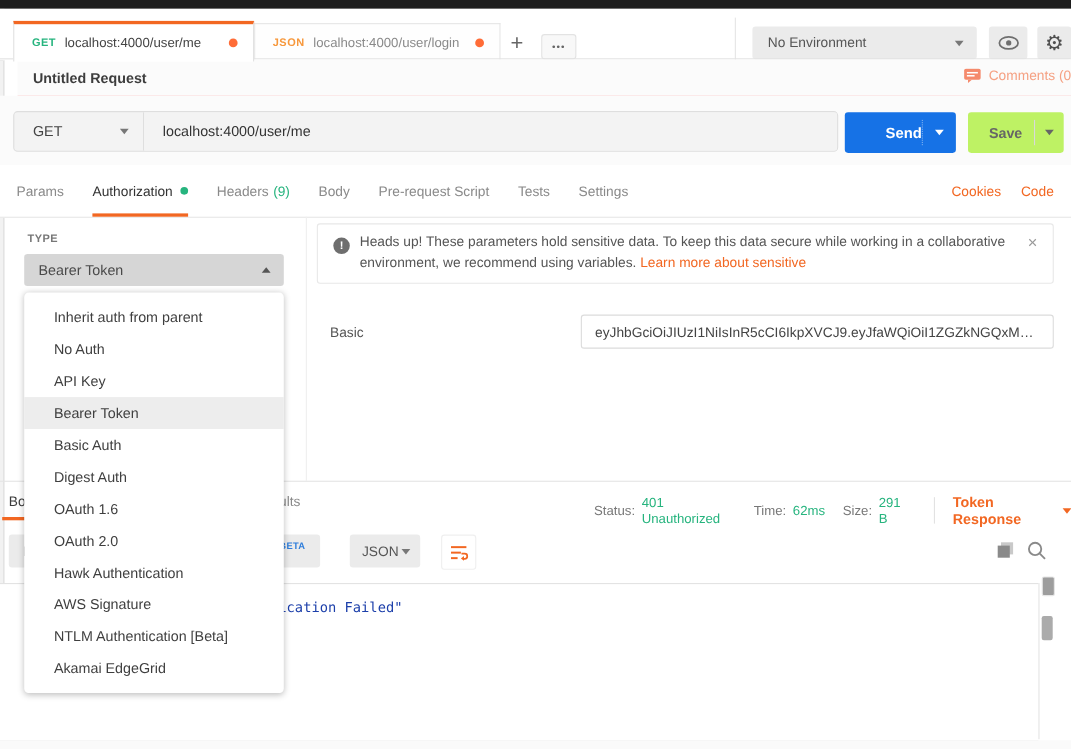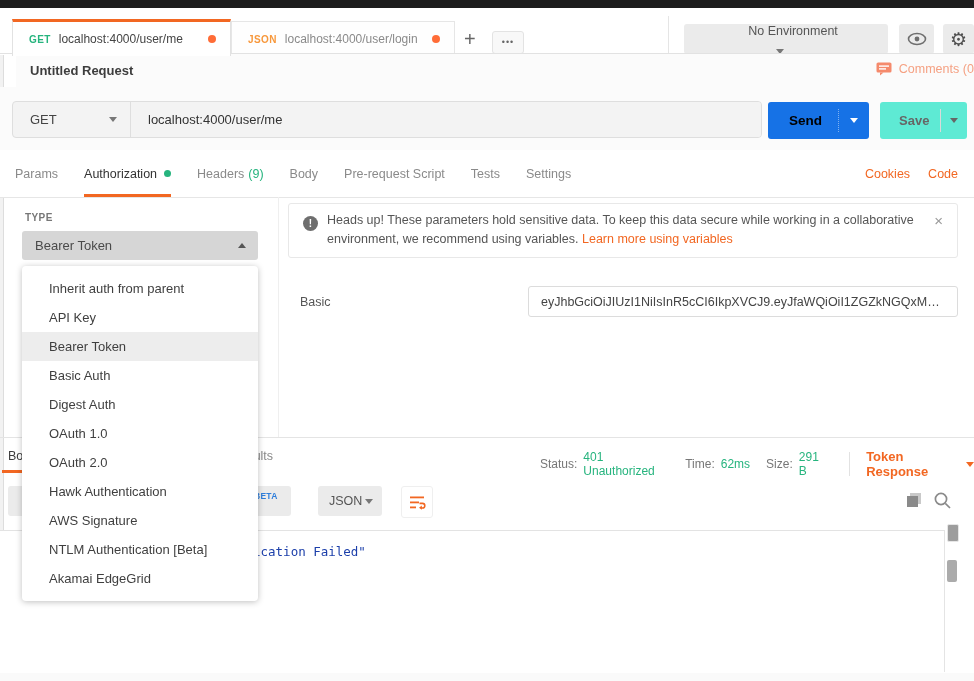--- a/index.html
+++ b/index.html
@@ -22,21 +22,21 @@
   .method-get{color:#26B47E;}
   .method-post{color:#F7983C;}
   .tab .tab-url{font-size:12px;color:#444;flex:1;white-space:nowrap;overflow:hidden;}
   .tab-inactive .tab-url{color:#8a8a8a;}
   .tab-dot{width:8px;height:8px;border-radius:50%;background:#FF6C37;margin-right:14px;flex:none;}
   .newtab{left:464px;top:20px;font-size:20px;color:#666;font-weight:300;cursor:pointer;}
   .moretabs{left:492px;top:23px;width:30px;height:21px;border:1px solid #e3e3e3;border-radius:3px;background:#f8f8f8;
             color:#666;font-size:9px;letter-spacing:1px;text-align:center;line-height:20px;}
   .tabbar-divider{left:668px;top:8px;width:1px;height:46px;background:#e5e5e5;}
   .env-select{left:684px;top:16px;width:204px;height:30px;background:#ebebeb;border-radius:3px;
-              display:flex;align-items:center;font-size:12.5px;color:#555;flex-direction:column;}
+              display:flex;align-items:center;font-size:12.5px;color:#555;}
   .env-select .lbl{margin-left:14px;flex:1;}
   .icon-btn{top:16px;height:30px;background:#ebebeb;border-radius:3px;display:flex;align-items:center;justify-content:center;}
   .eye-btn{left:899px;width:35px;}
   .gear-btn{left:943px;width:31px;font-size:19px;color:#4f4f4f;line-height:1;}
 
   .caret-down{width:0;height:0;border-left:4px solid transparent;border-right:4px solid transparent;border-top:5px solid #777;display:inline-block;}
   .caret-up{width:0;height:0;border-left:4px solid transparent;border-right:4px solid transparent;border-bottom:5px solid #555;display:inline-block;}
   .env-select .caret-down{margin-right:12px;}
 
   
@@ -47,25 +47,25 @@
   
   .request-row{left:0;top:87px;width:974px;height:63px;background:#fbfbfb;}
   .url-group{position:absolute;left:12px;top:14px;width:750px;height:37px;border:1px solid #dedede;border-radius:4px;
              background:#f3f3f3;display:flex;box-sizing:border-box;overflow:hidden;}
   .method-select{width:117px;border-right:1px solid #dedede;display:flex;align-items:center;font-size:13px;color:#444;flex:none;}
   .method-select .lbl{margin-left:17px;flex:1;}
   .method-select .caret-down{margin-right:13px;}
   .url-input{flex:1;border:none;background:#f3f3f3;font-size:13px;color:#333;padding:0 17px;outline:none;
              font-family:"Liberation Sans","DejaVu Sans",sans-serif;}
   .send-btn{position:absolute;left:768px;top:15px;width:101px;height:37px;background:#1672E6;border-radius:3px;
-            display:flex;align-items:center;color:#000000;}
+            display:flex;align-items:center;color:#ffffff;text-align:right;}
   .send-btn .lbl{font-size:13.5px;font-weight:bold;margin-left:21px;flex:1;}
   .send-caret{width:30px;height:23px;border-left:1px dotted rgba(255,255,255,.45);display:flex;align-items:center;justify-content:center;}
   .send-caret .caret-down{border-top-color:#fff;}
-  .save-btn{position:absolute;left:880px;top:15px;width:87px;height:37px;background:#5eead4;border-radius:3px;
+  .save-btn{position:absolute;left:880px;top:15px;width:87px;height:37px;background:#bef264;border-radius:3px;
             display:flex;align-items:center;color:#666;}
   .save-btn .lbl{font-size:13px;font-weight:bold;margin-left:19px;flex:1;}
   .save-caret{width:26px;height:23px;border-left:1px solid #d9d9d9;display:flex;align-items:center;justify-content:center;}
   .save-caret .caret-down{border-top-color:#666;}
 
   
   .reqtabs-row{left:0;top:150px;width:974px;height:47px;border-bottom:1px solid #e6e6e6;background:#fff;
                display:flex;align-items:stretch;font-size:12.5px;color:#8a8a8a;}
   .reqtab{display:flex;align-items:center;margin-left:26px;box-sizing:border-box;}
   .reqtab:first-child{margin-left:15px;}
@@ -241,21 +241,21 @@
 
   <div class="abs content-divider"></div>
   <div class="abs type-label">TYPE</div>
   <div class="abs type-select">
     <span class="lbl">Bearer Token</span>
     <span class="caret-up"></span>
   </div>
 
   <div class="abs warning-box">
     <div class="warn-icon">!</div>
-    <div class="warn-text"><span>Heads up! These parameters hold sensitive data. To keep this data secure while working in a collaborative environment, we recommend using variables. </span><span class="warn-link">Learn more using variables</span></div>
+    <div class="warn-text"><span>Heads up! These parameters hold sensitive data. To keep this data secure while working in a collaborative environment, we recommend using variables. </span><span class="warn-link">Learn more about sensitive</span></div>
     <div class="warn-close">×</div>
   </div>
 
   <div class="abs token-label">Basic</div>
   <input class="abs token-input" type="text" value="eyJhbGciOiJIUzI1NiIsInR5cCI6IkpXVCJ9.eyJfaWQiOiI1ZGZkNGQxMDYzM2..." style="">
 
   <div class="abs resp-top-border"></div>
 
   <div class="abs resp-tab resp-tab-active" style="left:8px;">Body</div>
   <div class="abs resp-tab" style="left:64px;">Cookies</div>
@@ -321,25 +321,26 @@
   <div class="abs resp-body">
     <div class="resp-fragment">ication Failed"</div>
   </div>
   <div class="abs resp-scroll-track"></div>
   <div class="abs scroll-thumb thumb1"></div>
   <div class="abs scroll-thumb thumb2"></div>
   <div class="abs below-body"></div>
 
   <div class="abs auth-dropdown">
     <div class="menu-item">Inherit auth from parent</div>
+    <div class="menu-item">No Auth</div>
     <div class="menu-item">API Key</div>
     <div class="menu-item selected">Bearer Token</div>
     <div class="menu-item">Basic Auth</div>
     <div class="menu-item">Digest Auth</div>
-    <div class="menu-item">OAuth 1.0</div>
+    <div class="menu-item">OAuth 1.6</div>
     <div class="menu-item">OAuth 2.0</div>
     <div class="menu-item">Hawk Authentication</div>
     <div class="menu-item">AWS Signature</div>
     <div class="menu-item">NTLM Authentication [Beta]</div>
     <div class="menu-item">Akamai EdgeGrid</div>
   </div>
 
 </div>
 
 </body></html>

